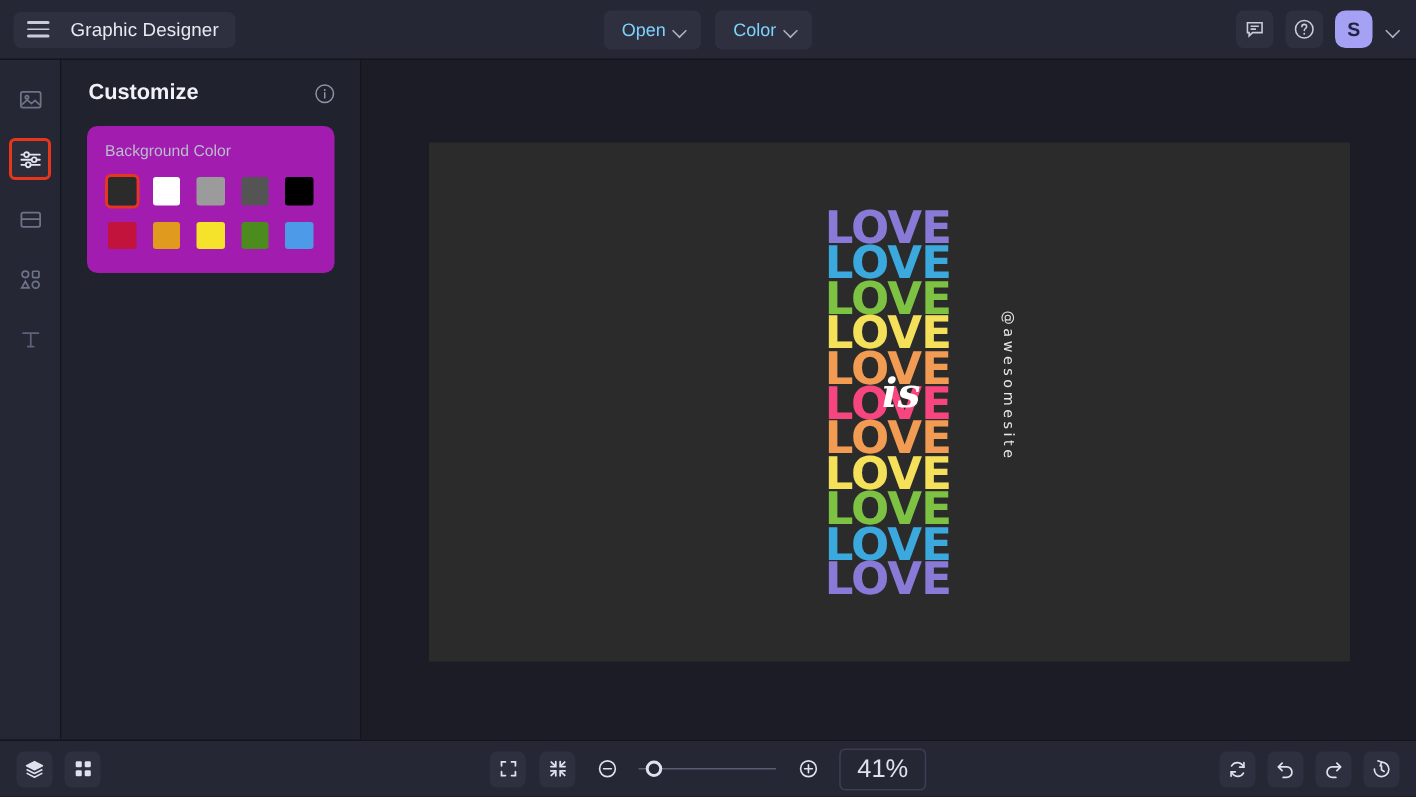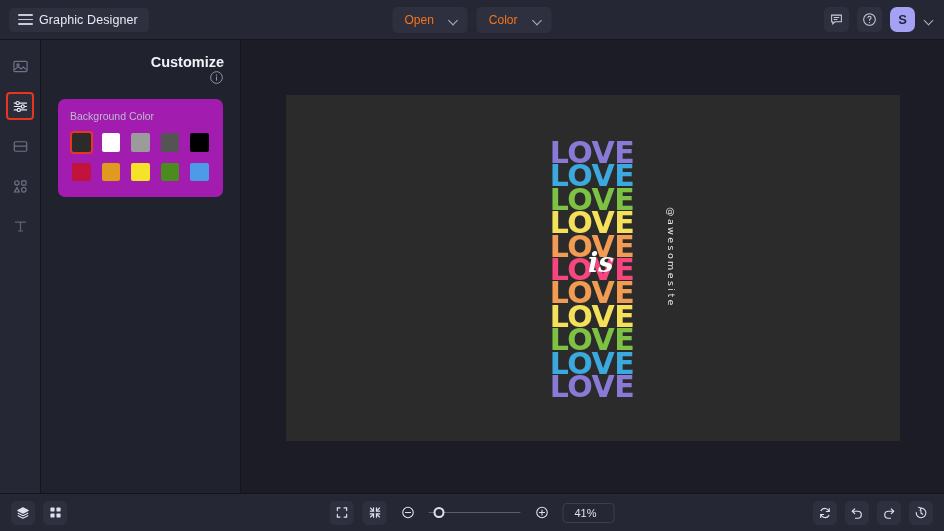--- a/index.html
+++ b/index.html
@@ -14,39 +14,39 @@
   
   .header {
     height: 40px; min-height: 40px;
     background: #252735;
     border-bottom: 1px solid #13141c;
     display: flex; align-items: center;
     position: relative;
     padding: 0 9px;
   }
   .brand {
-    display: flex; align-items: center; gap: 6px;
+    display: flex; align-items: center; gap: 14px;
     background: #2e3040;
     border-radius: 5px;
     padding: 5px 11px 5px 9px;
     cursor: pointer;
   }
   .brand-title { color: #e8eaf2; font-size: 12.5px; letter-spacing: .1px; }
   .hamburger { display: flex; flex-direction: column; gap: 3px; width: 15px; }
   .hamburger i { display: block; height: 1.6px; background: #c8cbd8; border-radius: 1px; }
 
   .center-group {
     position: absolute; left: 50%; top: 50%; transform: translate(-50%,-50%);
     display: flex; gap: 9px;
   }
   .hbtn {
     background: #2e3040; border: none; border-radius: 5px;
-    color: #f97316; font-size: 12px; font-family: inherit;
+    color: #7dd3fc; font-size: 12px; font-family: inherit;
     padding: 6px 10px 6px 12px;
-    display: flex; align-items: center; gap: 16px;
+    display: flex; align-items: center; gap: 6px;
     cursor: pointer;
   }
   .chev { width: 8px; height: 8px; position: relative; display:inline-block; }
   .chev::before {
     content:""; position:absolute; left:0; top:1px;
     width:6px; height:6px; border-right:1.4px solid #aeb2c4; border-bottom:1.4px solid #aeb2c4;
     transform: rotate(45deg);
   }
   .right-group {
     margin-left: auto; display: flex; align-items: center; gap: 8px;
@@ -80,22 +80,22 @@
   }
   .rail-item.active { border: 2px solid #e8361c; background: #2b2d3a; border-radius: 4px; }
 
   
   .panel {
     width: 200px; min-width: 200px; background: #20222e;
     border-right: 1px solid #13141c;
     padding: 14px 0 0 0;
   }
   .panel-head {
-    display: flex; align-items: flex-end; justify-content: space-between;
-    padding: 0 16px 0 18px; margin-bottom: 2px; flex-direction: column;
+    display: flex; align-items: center; justify-content: space-between;
+    padding: 0 16px 0 18px; margin-bottom: 2px;
   }
   .panel-title { color: #f1f2f7; font-size: 14.5px; font-weight: bold; }
   .resize-wrap { padding: 0 17px; }
   .resize-btn {
     width: 100%; background: #9fa0f0; color: #1f2030;
     border: 2px solid #e8361c; border-radius: 4px;
     font-family: inherit; font-size: 12px; font-weight: bold;
     padding: 6px 0; cursor: pointer; letter-spacing: .1px;
   }
   .dims { text-align: center; color: #9298ab; font-size: 10.5px; margin-top: 6px; }
@@ -162,21 +162,21 @@
     display: flex; align-items: center; gap: 9px;
   }
   .slider { width: 92px; height: 14px; position: relative; display: flex; align-items: center; cursor: pointer; }
   .track { width: 100%; height: 1.6px; background: #5a5e73; border-radius: 2px; }
   .knob {
     position: absolute; left: 2px; width: 11px; height: 11px; border-radius: 50%;
     background: #252735; border: 2px solid #dfe2ec;
   }
   .zoom-val {
     border: 1px solid #3c3f52; border-radius: 4px; background: transparent;
-    color: #dfe2ec; font-size: 11px; padding: 3px 11px; min-width: 52px; text-align: left;
+    color: #dfe2ec; font-size: 17px; padding: 3px 11px; min-width: 52px; text-align: right;
     cursor: text;
   }
   .right-b { margin-left: auto; display: flex; gap: 8px; }
   svg { display: block; }
 </style>
 </head>
 <body>
 
 <div class="app">
 

